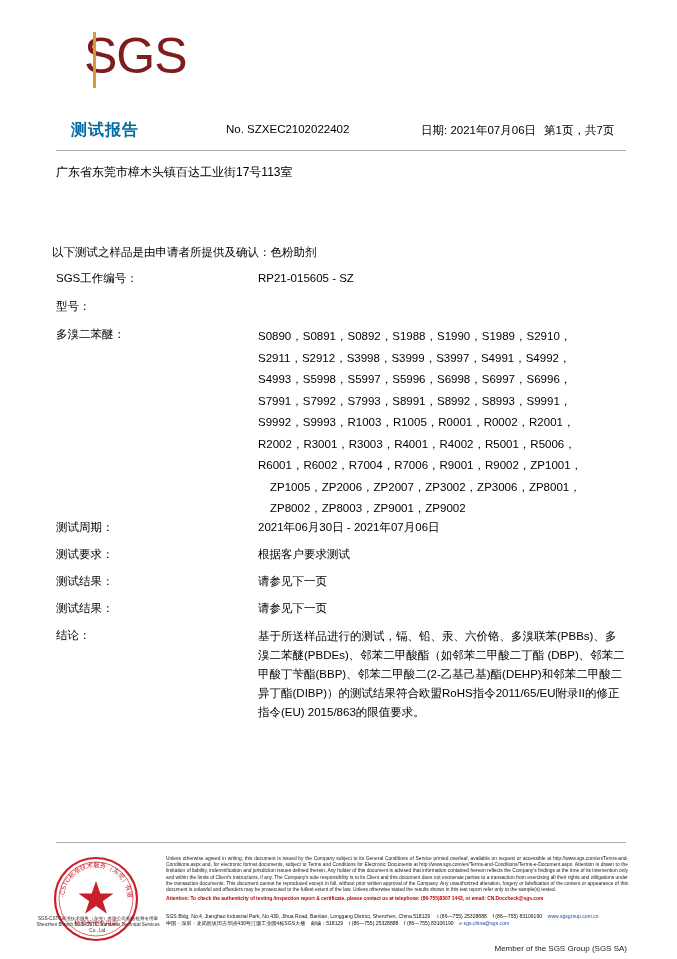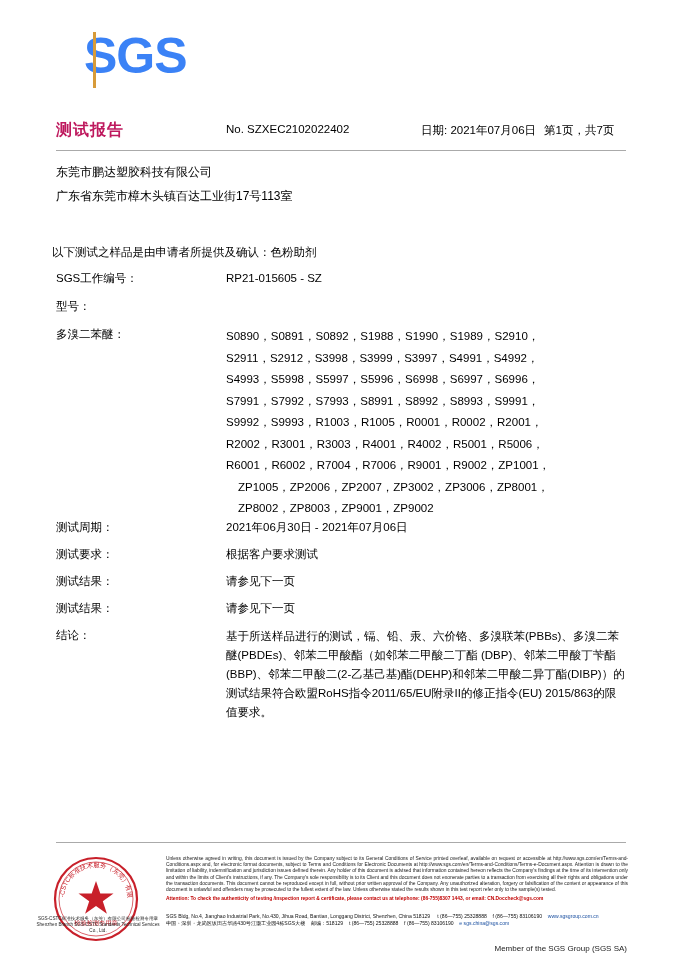--- a/index.html
+++ b/index.html
@@ -24,24 +24,24 @@
   
   .logo-block {
     position: absolute;
     left: 84px;
     top: 28px;
     width: 120px;
     height: 64px;
   }
   .logo-text {
     font-family: "Liberation Sans", sans-serif;
-    font-weight: bold;
+    font-weight: normal;
     font-size: 50px;
     letter-spacing: -1px;
-    color: #3b82f6;
+    color: #7f1d1d;
     line-height: 56px;
     display: block;
   }
   .logo-bar {
     position: absolute;
     left: 93px;
     top: 32px;
     width: 3px;
     height: 56px;
     background: #d79b3a;
@@ -50,25 +50,25 @@
   
   .title-row {
     position: absolute;
     left: 56px;
     top: 120px;
     width: 570px;
     height: 24px;
   }
   .doc-title {
     position: absolute;
-    left: 0;
+    left: 15px;
     top: 0;
     font-size: 16px;
     font-weight: bold;
-    color: #be185d;
+    color: #0369a1;
     letter-spacing: 1px;
   }
   .doc-no {
     position: absolute;
     left: 170px;
     top: 3px;
     font-size: 11.5px;
   }
   .doc-date {
     position: absolute;
@@ -114,20 +114,21 @@
     position: absolute;
     left: 56px;
     top: 270px;
     width: 570px;
     font-size: 11.5px;
   }
   .field-row {
     display: flex;
     align-items: flex-start;
     margin-bottom: 11px;
+    gap: 32px;
   }
   .field-label {
     width: 170px;
     flex: 0 0 170px;
     line-height: 17px;
   }
   .field-value {
     flex: 1;
     line-height: 17px;
   }
@@ -227,21 +228,20 @@
 
   <div class="title-row">
     <div class="doc-title">测试报告</div>
     <div class="doc-no">No. SZXEC2102022402</div>
     <div class="doc-date">日期: 2021年07月06日</div>
     <div class="doc-page">第1页，共7页</div>
   </div>
   <div class="hr-top"></div>
 
   <div class="company">
-    <div>东莞市鹏达塑胶科技有限公司</div>
     <div>广东省东莞市樟木头镇百达工业街17号113室</div>
   </div>
 
   <div class="intro">以下测试之样品是由申请者所提供及确认：色粉助剂</div>
 
   <div class="fields">
     <div class="field-row">
       <div class="field-label">SGS工作编号：</div>
       <div class="field-value">RP21-015605 - SZ</div>
     </div>

